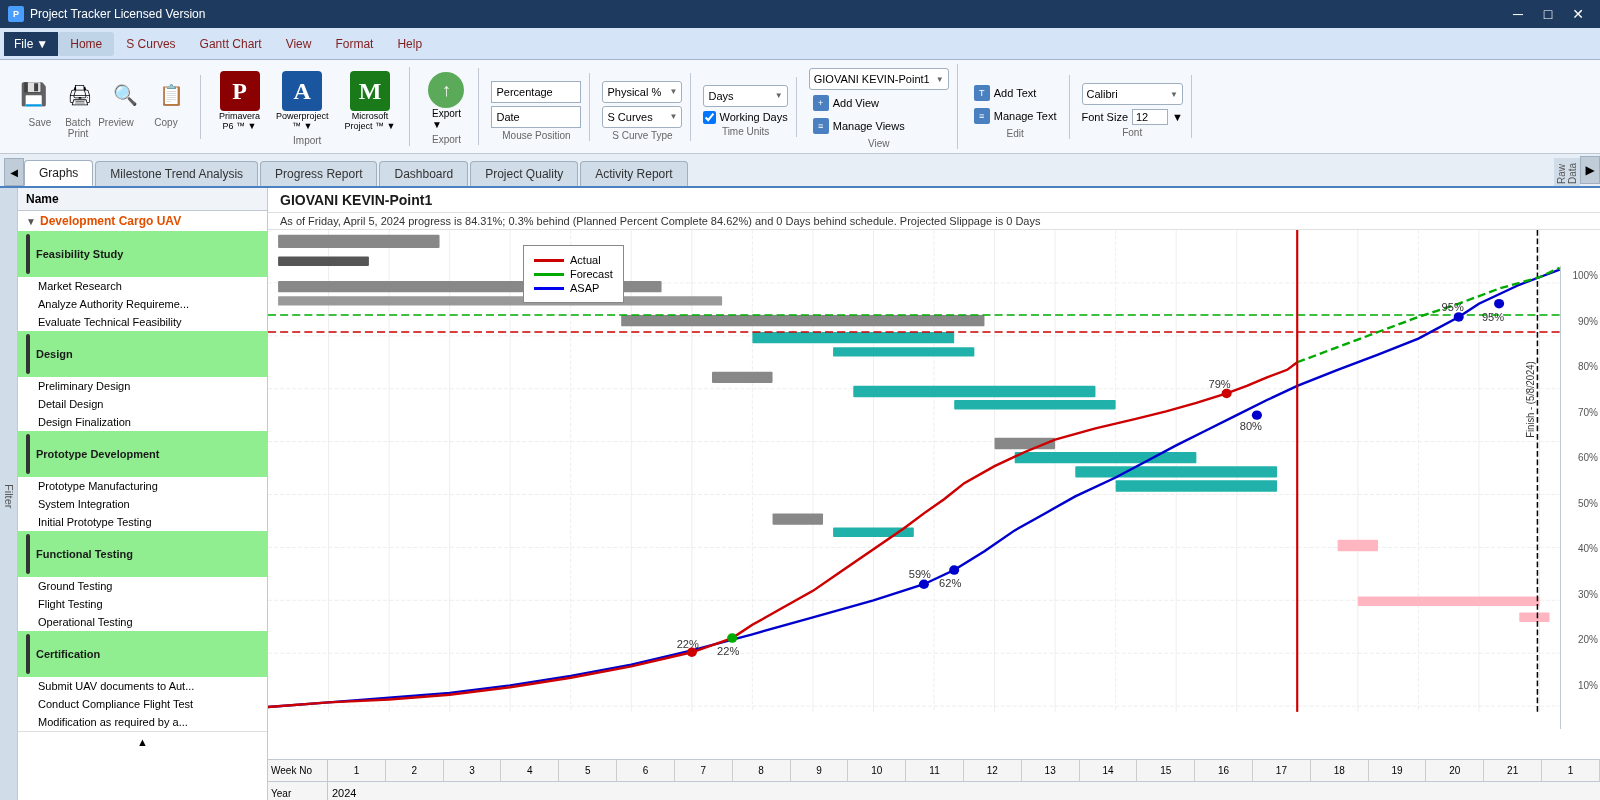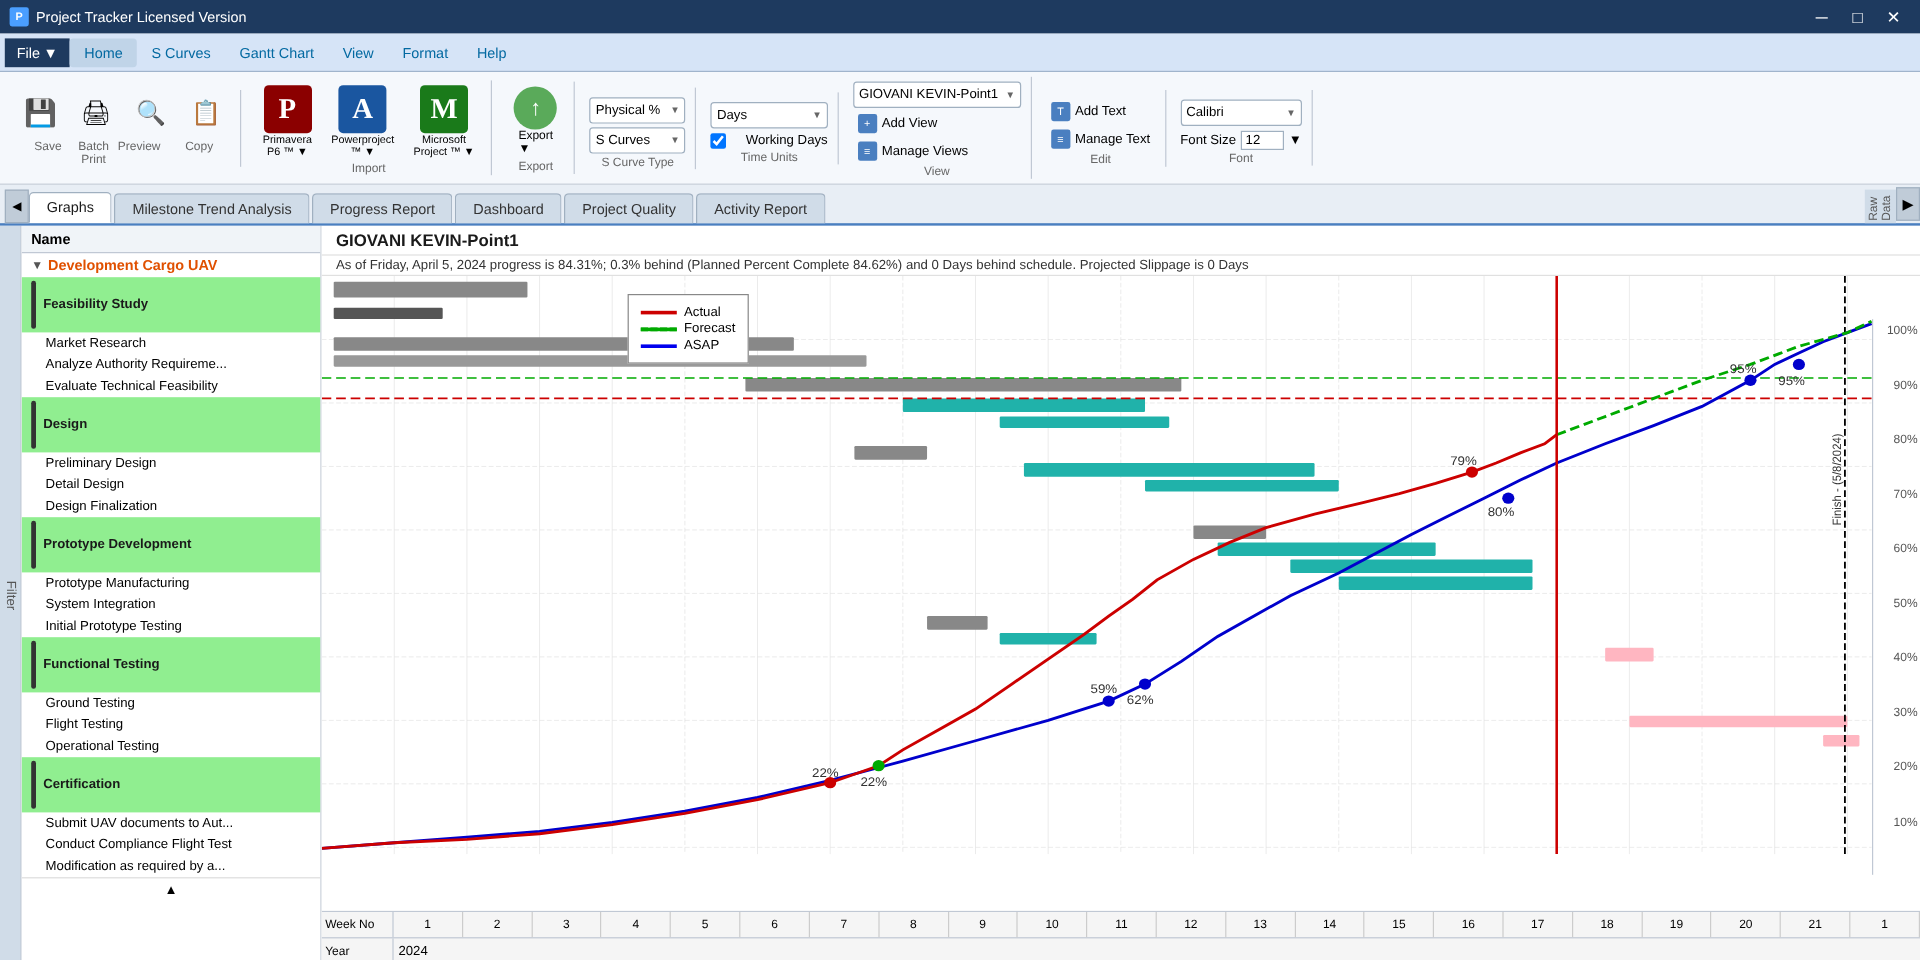--- a/index.html
+++ b/index.html
@@ -8,38 +8,38 @@
     
     .title-bar { background: #1e3a5f; color: white; height: 28px; display: flex; align-items: center; padding: 0 8px; justify-content: space-between; }
     .title-bar-left { display: flex; align-items: center; gap: 6px; font-size: 12px; }
     .title-bar-icon { width: 16px; height: 16px; background: #4a9eff; border-radius: 2px; display: flex; align-items: center; justify-content: center; font-size: 9px; color: white; font-weight: bold; }
     .title-bar-controls { display: flex; gap: 2px; }
     .title-bar-btn { width: 28px; height: 20px; background: transparent; border: none; color: white; cursor: pointer; font-size: 14px; display: flex; align-items: center; justify-content: center; }
     
     
     .menu-bar { background: #d6e4f7; height: 32px; display: flex; align-items: center; padding: 0 4px; border-bottom: 1px solid #a0b4cc; }
     .file-btn { background: #1e3a5f; color: white; padding: 4px 10px; font-size: 12px; border: none; cursor: pointer; display: flex; align-items: center; gap: 3px; height: 24px; }
-    .menu-item { padding: 4px 12px; cursor: pointer; font-size: 12px; color: #0369a1; border-radius: 3px; height: 24px; display: flex; align-items: center; }
+    .menu-item { padding: 4px 12px; cursor: pointer; font-size: 12px; color: #7f1d1d; border-radius: 3px; height: 24px; display: flex; align-items: center; }
     .menu-item:hover, .menu-item.active { background: #c0d4e8; }
     
     
     .toolbar { background: #f5f8fc; border-bottom: 1px solid #c0c8d4; padding: 4px 6px; display: flex; align-items: center; gap: 4px; min-height: 90px; flex-wrap: nowrap; }
     .toolbar-btn { display: flex; flex-direction: column; align-items: center; cursor: pointer; padding: 3px 5px; border-radius: 3px; border: 1px solid transparent; min-width: 44px; }
     .toolbar-icon { width: 32px; height: 32px; display: flex; align-items: center; justify-content: center; font-size: 20px; }
     .toolbar-section { display: flex; align-items: flex-start; gap: 2px; padding: 0 6px; border-right: 1px solid #c0c8d4; }
     
     .dropdown-ctrl { display: flex; align-items: center; border: 1px solid #a0b0c0; background: white; border-radius: 3px; padding: 2px 4px; cursor: pointer; gap: 3px; font-size: 11px; min-width: 80px; justify-content: space-between; height: 22px; }
     .dropdown-ctrl .arrow { font-size: 8px; color: #666; }
     
     .icon-p { width: 40px; height: 40px; background: #8b0000; color: white; border-radius: 4px; display: flex; align-items: center; justify-content: center; font-size: 24px; font-weight: bold; font-family: serif; }
     .icon-a { width: 40px; height: 40px; background: #1a56a0; color: white; border-radius: 4px; display: flex; align-items: center; justify-content: center; font-size: 24px; font-weight: bold; font-family: serif; }
     .icon-m { width: 40px; height: 40px; background: #1a7a1a; color: white; border-radius: 4px; display: flex; align-items: center; justify-content: center; font-size: 24px; font-weight: bold; font-family: serif; }
     .export-icon { width: 36px; height: 36px; background: #5aaa5a; border-radius: 50%; display: flex; align-items: center; justify-content: center; color: white; font-size: 18px; }
     .input-field { border: 1px solid #a0b0c0; background: white; padding: 2px 4px; font-size: 11px; width: 90px; height: 22px; }
-    .checkbox-row { display: flex; align-items: center; gap: 16px; font-size: 11px; }
+    .checkbox-row { display: flex; align-items: center; gap: 3px; font-size: 11px; }
     .view-btn { display: flex; align-items: center; gap: 4px; cursor: pointer; padding: 2px 4px; border-radius: 3px; font-size: 11px; }
     .view-icon { width: 16px; height: 16px; background: #4a7fc0; display: flex; align-items: center; justify-content: center; color: white; font-size: 9px; border-radius: 2px; }
     .font-row { display: flex; align-items: center; gap: 4px; font-size: 11px; }
     
     
     .tabs-bar { background: #e8eef5; border-bottom: 2px solid #4a7fc0; display: flex; align-items: flex-end; padding: 0 4px; padding-top: 4px; position: relative; }
     .side-arrow { width: 20px; height: 28px; background: #c0ccd8; display: flex; align-items: center; justify-content: center; cursor: pointer; border: 1px solid #a0b0c0; font-size: 10px; }
     .tab { padding: 5px 14px; background: #d0dce8; border: 1px solid #a0b0c0; border-bottom: none; border-radius: 4px 4px 0 0; cursor: pointer; font-size: 12px; margin-right: 2px; color: #333; }
     .tab.active { background: white; border-bottom: 1px solid white; color: #1a1a1a; font-weight: 500; z-index: 1; }
     .raw-data-arrow { position: absolute; right: 0; top: 50%; transform: translateY(-50%); width: 20px; height: 28px; background: #c0ccd8; display: flex; align-items: center; justify-content: center; cursor: pointer; border: 1px solid #a0b0c0; }
@@ -155,20 +155,27 @@
   <div class="toolbar-section" style="border-right:1px solid #c0c8d4; padding: 0 8px;">
     <div style="display:flex; flex-direction:column; align-items:center;">
       <div class="toolbar-btn">
         <div class="export-icon">↑</div>
         <span style="font-size:10px;">Export<br>▼</span>
       </div>
       <span style="font-size:10px; color:#666;">Export</span>
     </div>
   </div>
 
+  <div class="toolbar-section" style="border-right:1px solid #c0c8d4; padding: 0 8px; flex-direction:column; align-items:flex-start;">
+    <div style="display:flex; flex-direction:column; gap:3px; padding-top:8px;">
+      <input class="input-field" value="Percentage" style="">
+      <input class="input-field" value="Date" style="">
+    </div>
+    <span style="font-size:10px; color:#666; text-align:center; width:100%;">Mouse Position</span>
+  </div>
 
   <div class="toolbar-section" style="border-right:1px solid #c0c8d4; padding: 0 8px; flex-direction:column; align-items:flex-start;">
     <div style="display:flex; flex-direction:column; gap:3px; padding-top:8px;">
       <div class="dropdown-ctrl">
         <span>Physical %</span>
         <span class="arrow">▼</span>
       </div>
       <div class="dropdown-ctrl">
         <span>S Curves</span>
         <span class="arrow">▼</span>

